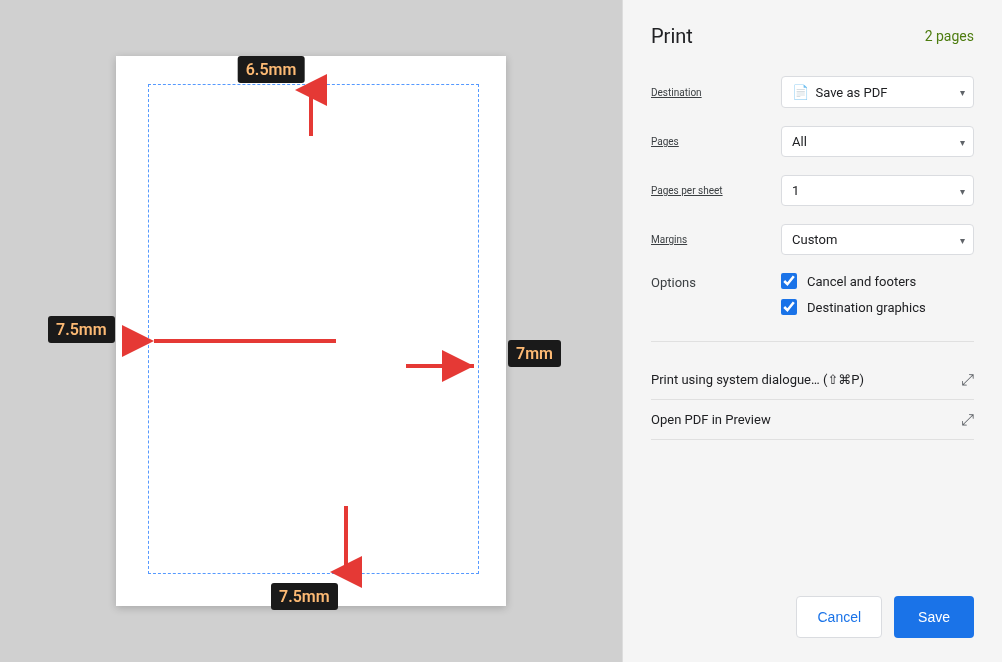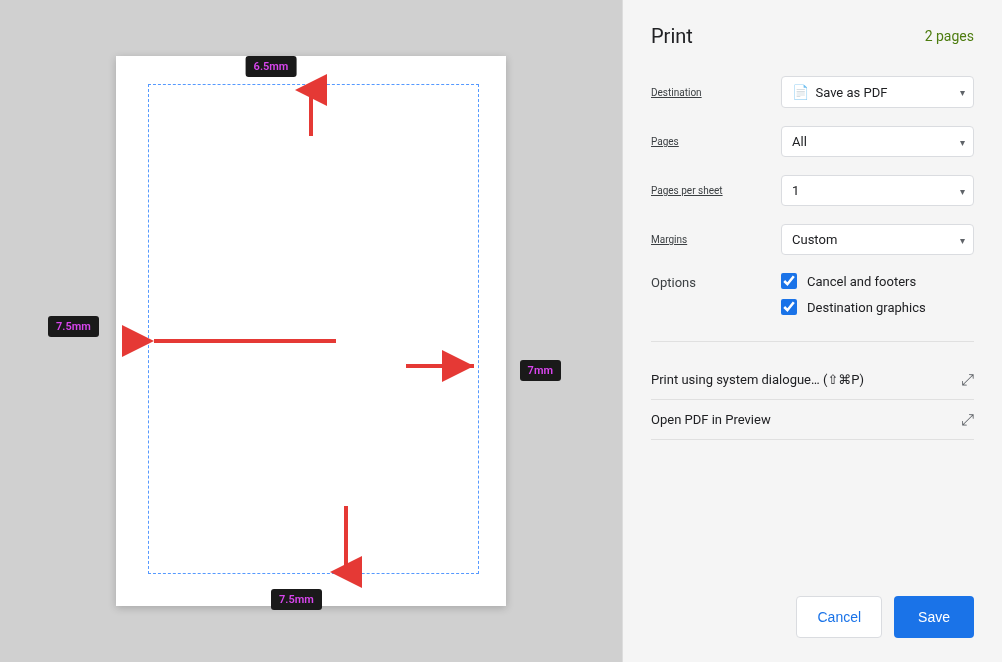--- a/index.html
+++ b/index.html
@@ -44,22 +44,22 @@
       right: 27px;
       bottom: 32px;
       border: 1.5px dashed #5599ff;
       pointer-events: none;
     }
 
     
     .margin-label {
       position: absolute;
       background: #1a1a1a;
-      color: #d946ef;
-      font-size: 11px;
+      color: #fdba74;
+      font-size: 16px;
       font-weight: 600;
       padding: 4px 8px;
       border-radius: 3px;
       white-space: nowrap;
     }
 
     .label-top {
       top: -2px;
       left: 50%;
       transform: translateX(-50%);
@@ -263,21 +263,21 @@
     <div class="margin-border"></div>
 
     <div style="position:absolute; top:0; left:0; right:0; bottom:0; pointer-events:none;">
 
       <div class="margin-label label-top" style="top: 0px; left: 155px;">6.5mm</div>
 
       <div class="margin-label" style="position:absolute; bottom: -4px; left: 155px;">7.5mm</div>
 
       <div class="margin-label" style="position:absolute; left: -68px; top: 260px;">7.5mm</div>
 
-      <div class="margin-label" style="position:absolute; right: -55px; top: 304px;">7mm</div>
+      <div class="margin-label" style="position:absolute; right: -55px; top: 284px;">7mm</div>
     </div>
 
     <svg class="arrows-overlay" viewBox="0 0 390 550" xmlns="http://www.w3.org/2000/svg">
 
       <defs>
         <marker id="arrowhead-up" markerWidth="8" markerHeight="8" refX="4" refY="4" orient="auto">
           <polygon points="4,0 8,8 0,8" fill="#e53935"></polygon>
         </marker>
         <marker id="arrowhead-down" markerWidth="8" markerHeight="8" refX="4" refY="4" orient="auto-start-reverse">
           <polygon points="4,8 8,0 0,0" fill="#e53935"></polygon>

